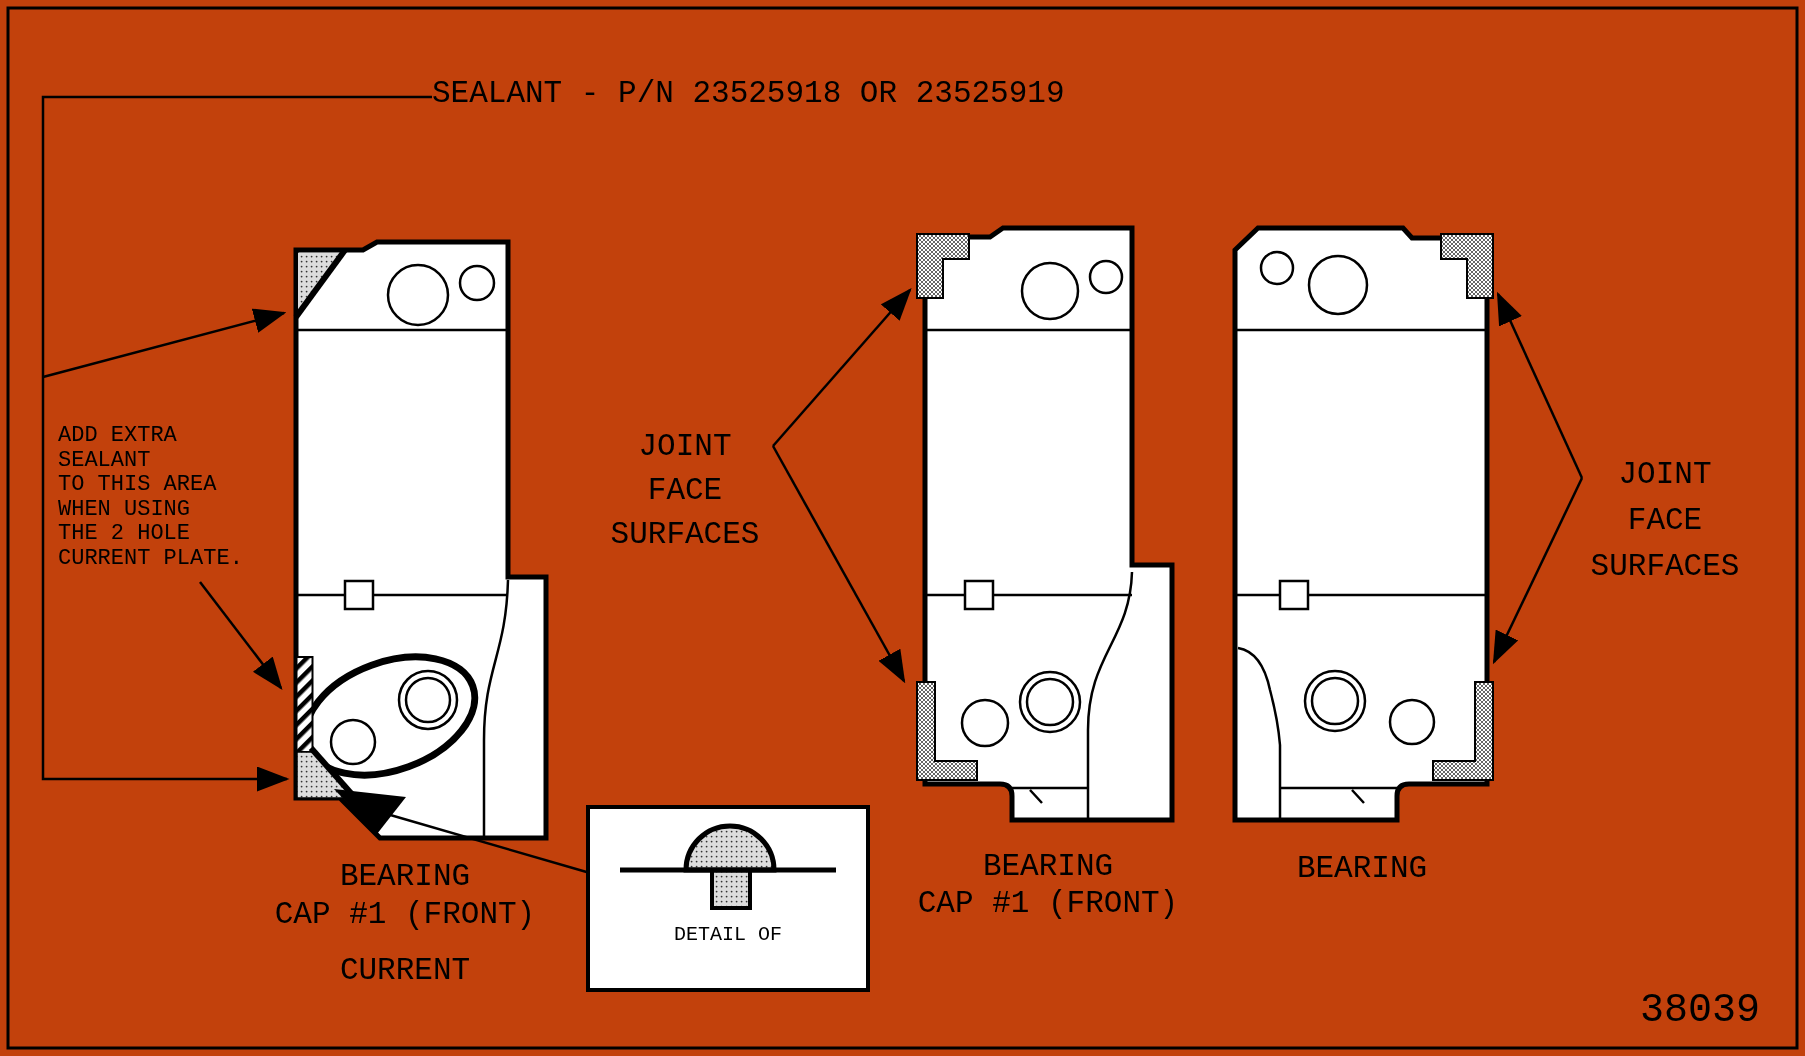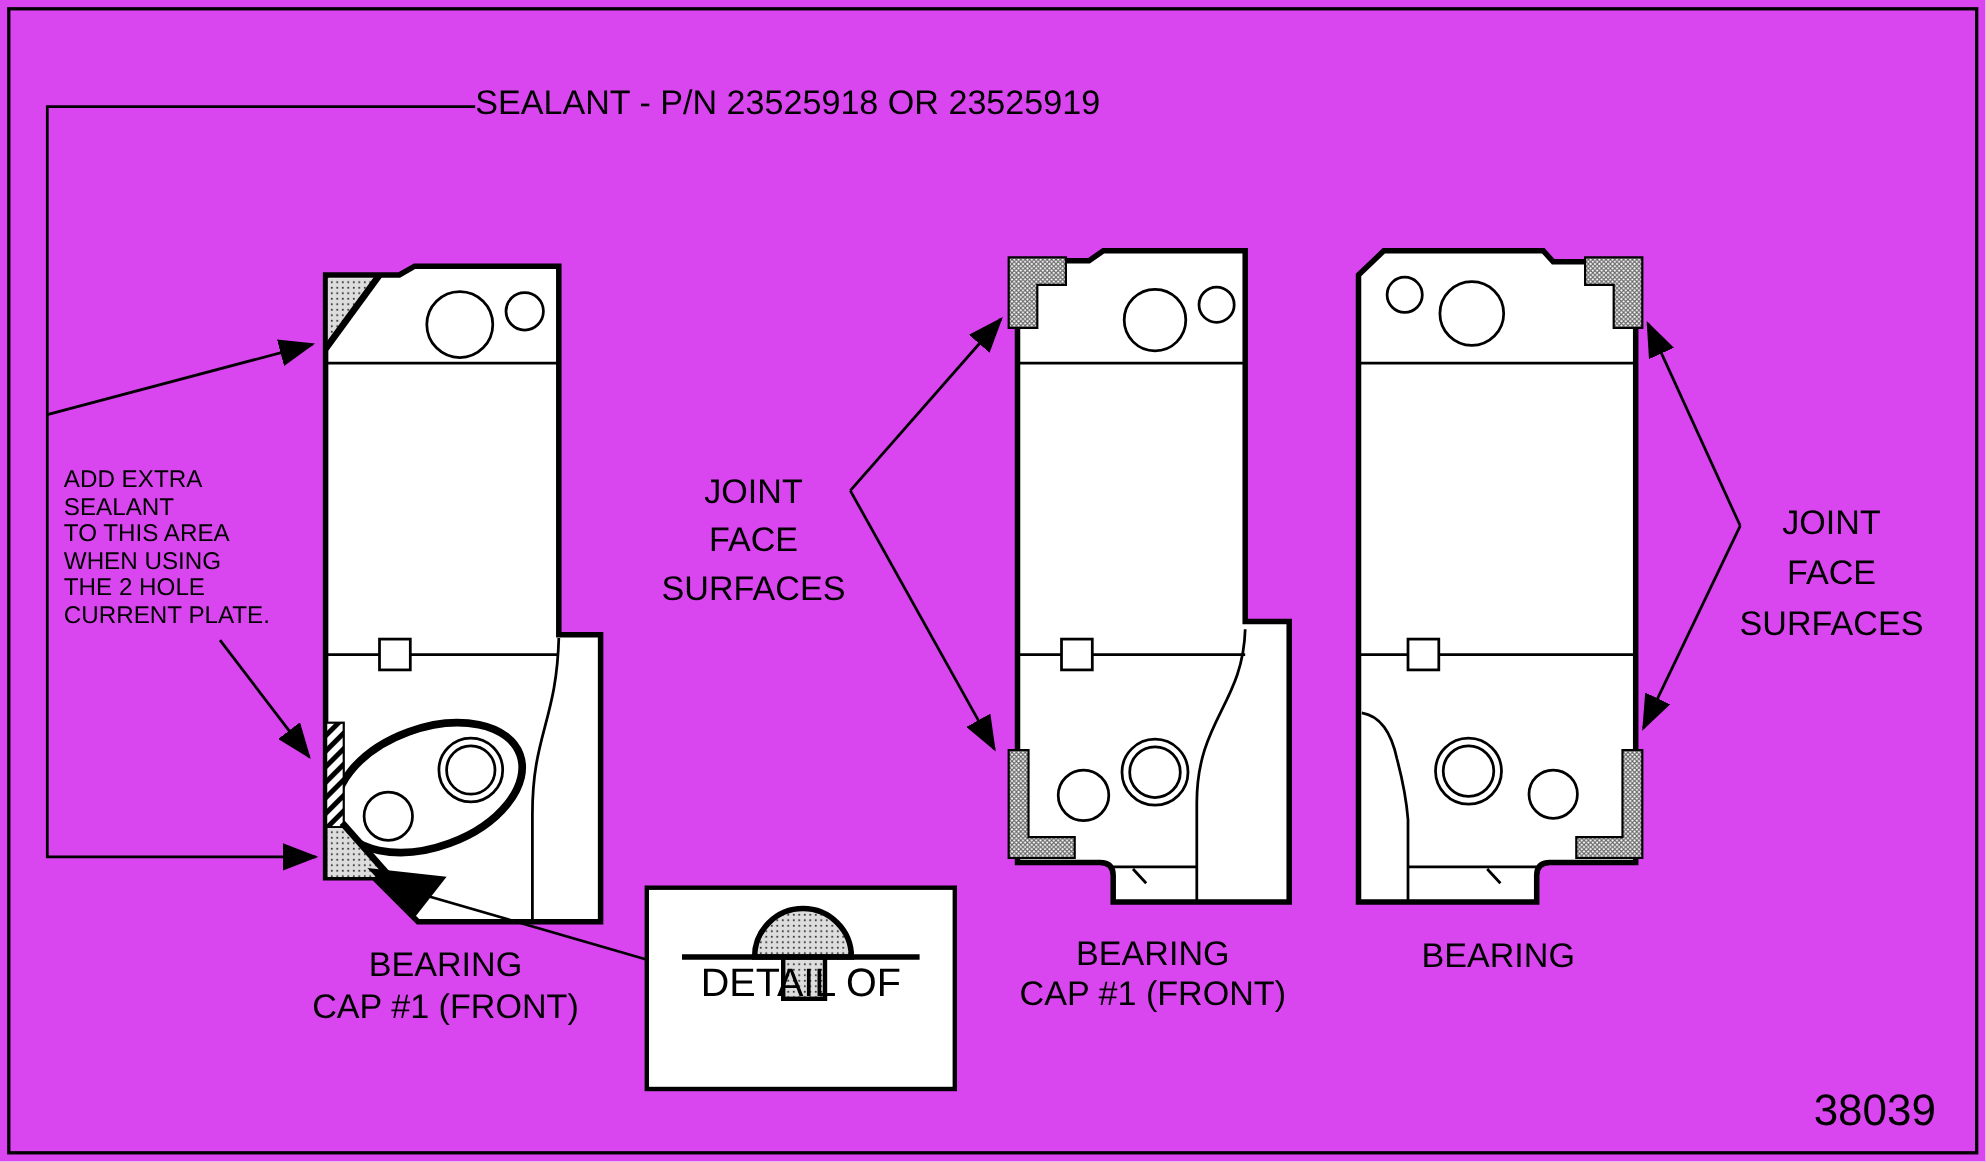--- a/index.html
+++ b/index.html
@@ -1,29 +1,29 @@
 <!DOCTYPE html>
 <html><head>
 <meta charset="utf-8">
 <style>
   html,body{margin:0;padding:0;background:#ffffff;}
-  .canvas{position:relative;width:1805px;height:1056px;background:#d946ef;overflow:hidden;
-          font-family:Liberation Sans, sans-serif;color:#000;}
+  .canvas{position:relative;width:1805px;height:1056px;background:#c2410c;overflow:hidden;
+          font-family:Liberation Mono, monospace;color:#000;}
   svg{position:absolute;left:0;top:0;}
   .lbl{position:absolute;white-space:nowrap;color:#000;}
   .title{left:432px;top:76px;font-size:31px;}
   .addextra{left:58px;top:424px;width:250px;font-size:22px;line-height:24.5px;}
   .jointL{left:560px;top:425px;width:250px;font-size:31px;line-height:44px;text-align:center;}
   .jointR{left:1540px;top:452px;width:250px;font-size:31px;line-height:46px;text-align:center;}
   .cap1lbl{left:255px;top:858px;width:300px;font-size:31px;line-height:38px;text-align:center;}
   .currentlbl{left:255px;top:953px;width:300px;font-size:31px;text-align:center;}
   .midlbl{left:898px;top:848px;width:300px;font-size:31px;line-height:37px;text-align:center;}
   .rightlbl{left:1212px;top:850px;width:300px;font-size:31px;line-height:37px;text-align:center;}
   .formerlbl{left:1063px;top:950px;width:300px;font-size:31px;text-align:center;}
-  .detaillbl{left:598px;top:876px;width:260px;font-size:36px;line-height:33px;text-align:center;}
+  .detaillbl{left:598px;top:918px;width:260px;font-size:20px;line-height:33px;text-align:center;}
   .fignum{left:1640px;top:988px;width:120px;font-size:40px;text-align:right;}
 </style>
 </head>
 <body>
 
 <div class="canvas">
 
   <svg width="1805" height="1056" viewBox="0 0 1805 1056">
     <defs>
       <pattern id="dots" width="5" height="5" patternUnits="userSpaceOnUse">
@@ -149,20 +149,21 @@
   <div class="lbl jointR">
     <div>JOINT</div>
     <div>FACE</div>
     <div>SURFACES</div>
   </div>
 
   <div class="lbl cap1lbl">
     <div>BEARING</div>
     <div>CAP #1 (FRONT)</div>
   </div>
+  <div class="lbl currentlbl">CURRENT</div>
 
   <div class="lbl midlbl">
     <div>BEARING</div>
     <div>CAP #1 (FRONT)</div>
   </div>
 
   <div class="lbl rightlbl">
     <div>BEARING</div>
   </div>
 

